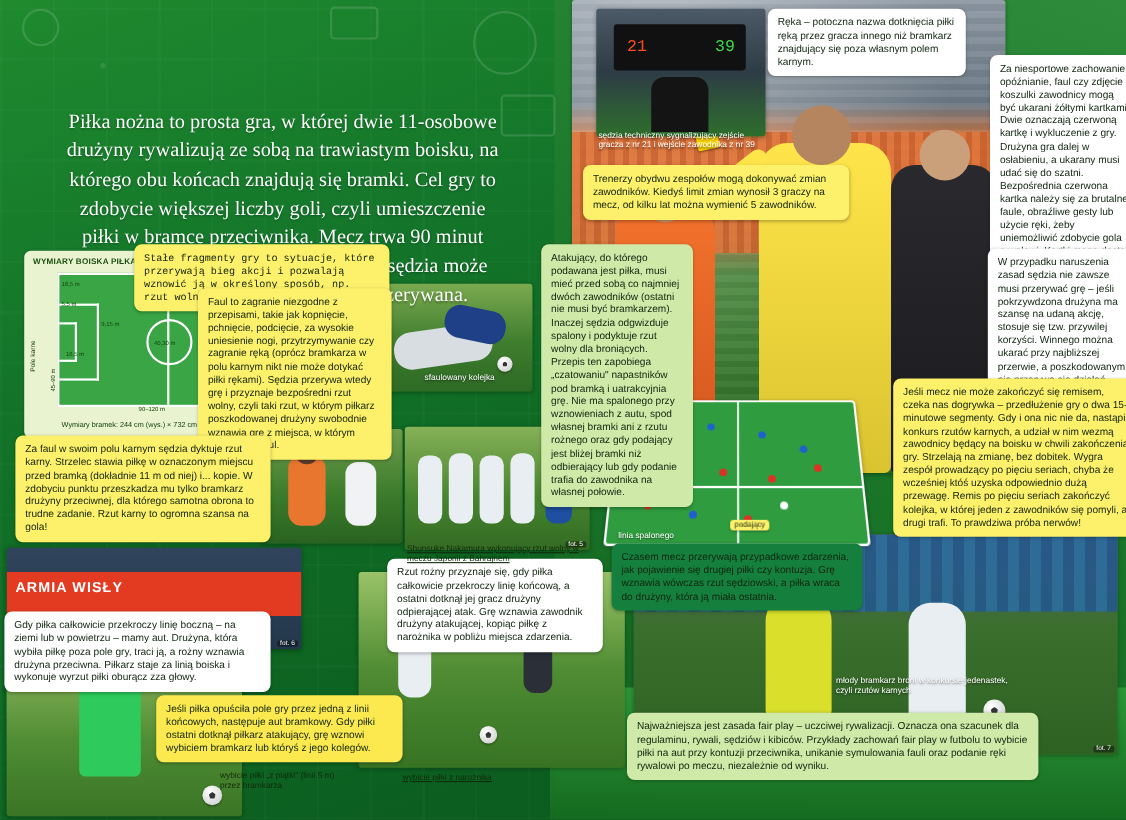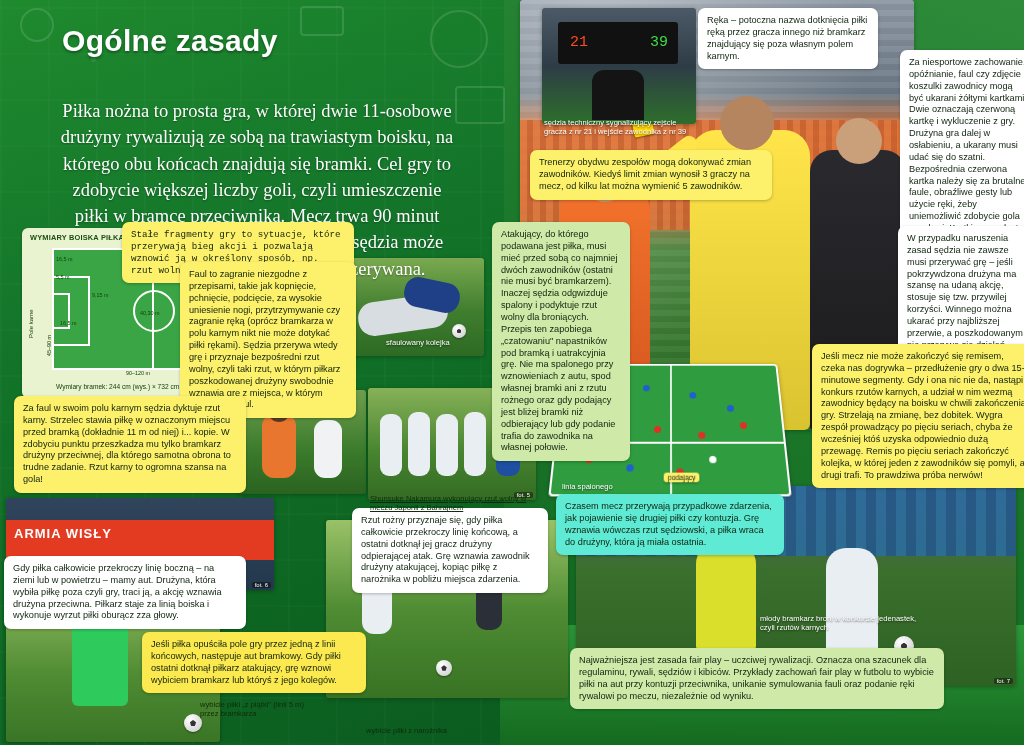--- a/index.html
+++ b/index.html
@@ -54,21 +54,21 @@
   
   .box{
     position:absolute;border-radius:7px;padding:7px 9px;
     font-family:"Liberation Sans", sans-serif;
     font-size:9.2px;line-height:1.29;color:#10240f;
     box-shadow:0 1px 3px rgba(0,0,0,.25);
   }
   .yellow{background:#fdf06a;}
   .yellow2{background:#fbe94f;}
   .green{background:#cfe9a8;}
-  .green2{background:#5eead4;}
+  .green2{background:#15803d;}
   .white{background:#ffffff;}
 
   .cap{
     position:absolute;
     font-family:"Liberation Sans", sans-serif;
     font-size:7.6px;line-height:1.25;color:#ffffff;
     text-shadow:0 1px 2px rgba(0,0,0,.6);
   }
 
   
@@ -233,21 +233,20 @@
   <div class="photo" style="left:576px;top:486px;width:440px;height:200px;
        background:linear-gradient(180deg,#53616d,#3b6f2d 42%,#2e6223 100%);">
     <div style="position:absolute;left:0;top:0;right:0;height:70px;background:repeating-linear-gradient(90deg,#2b6c9d 0 10px,#24588a 10px 20px);opacity:.9;"></div>
     <div style="position:absolute;left:120px;top:56px;width:60px;height:110px;background:#d9df2a;border-radius:22px 22px 6px 6px;"></div>
     <div style="position:absolute;left:136px;top:34px;width:28px;height:28px;border-radius:50%;background:#c79b73;"></div>
     <div style="position:absolute;left:250px;top:62px;width:52px;height:106px;background:#e9eef2;border-radius:20px 20px 6px 6px;"></div>
     <div class="ball" style="left:318px;top:150px;width:20px;height:20px;"></div>
     <div class="ph-label">fot. 7</div>
   </div>
 
-  <div class="headline">Ogólne zasady</div>
   <div class="lead">Piłka nożna to prosta gra, w której dwie 11-osobowe drużyny rywalizują ze sobą na trawiastym boisku, na którego obu końcach znajdują się bramki. Cel gry to zdobycie większej liczby goli, czyli umieszczenie piłki w bramce przeciwnika. Mecz trwa 90 minut (dwie połowy po 45 min), do których sędzia może dodać kilka, jeśli gra była często przerywana.</div>
 
   <div class="pitchbox">
     <div class="t">WYMIARY BOISKA PIŁKARSKIEGO</div>
     <div class="field">
       <div class="mid"></div>
       <div class="circ"></div>
       <div class="pa l"></div>
       <div class="pa r"></div>
       <div class="ga l"></div>
@@ -282,32 +281,32 @@
     <div class="dot r" style="left:118px;top:108px;"></div>
     <div class="dot w" style="left:150px;top:96px;"></div>
     <div class="oslab" style="left:6px;top:44px;">odbierający</div>
     <div class="oslab" style="left:106px;top:112px;">podający</div>
   </div>
   <div class="cap" style="left:562px;top:482px;color:#ffffff;">linia spalonego</div>
 
   <div class="box yellow" style="left:122px;top:222px;width:214px;font-family:Liberation Mono, monospace;">Stałe fragmenty gry to sytuacje, które przerywają bieg akcji i pozwalają wznowić ją w określony sposób, np. rzut wolny, rzut rożny czy aut.</div>
   <div class="box yellow" style="left:180px;top:262px;width:158px;">Faul to zagranie niezgodne z przepisami, takie jak kopnięcie, pchnięcie, podcięcie, za wysokie uniesienie nogi, przytrzymywanie czy zagranie ręką (oprócz bramkarza w polu karnym nikt nie może dotykać piłki rękami). Sędzia przerywa wtedy grę i przyznaje bezpośredni rzut wolny, czyli taki rzut, w którym piłkarz poszkodowanej drużyny swobodnie wznawia grę z miejsca, w którym popełniono faul.</div>
   <div class="box yellow" style="left:14px;top:396px;width:214px;">Za faul w swoim polu karnym sędzia dyktuje rzut karny. Strzelec stawia piłkę w oznaczonym miejscu przed bramką (dokładnie 11 m od niej) i... kopie. W zdobyciu punktu przeszkadza mu tylko bramkarz drużyny przeciwnej, dla którego samotna obrona to trudne zadanie. Rzut karny to ogromna szansa na gola!</div>
-  <div class="box white" style="left:4px;top:556px;width:224px;">Gdy piłka całkowicie przekroczy linię boczną – na ziemi lub w powietrzu – mamy aut. Drużyna, która wybiła piłkę poza czyli gry, traci ją, a akcję wznawia drużyna przeciwna. Piłkarz staje za linią boiska i wykonuje wyrzut piłki oburącz zza głowy.</div>
+  <div class="box white" style="left:4px;top:556px;width:224px;">Gdy piłka całkowicie przekroczy linię boczną – na ziemi lub w powietrzu – mamy aut. Drużyna, która wybiła piłkę poza pole gry, traci ją, a rożny wznawia drużyna przeciwna. Piłkarz staje za linią boiska i wykonuje wyrzut piłki oburącz zza głowy.</div>
   <div class="box white" style="left:352px;top:508px;width:178px;">Rzut rożny przyznaje się, gdy piłka całkowicie przekroczy linię końcową, a ostatni dotknął jej gracz drużyny odpierającej atak. Grę wznawia zawodnik drużyny atakującej, kopiąc piłkę z narożnika w pobliżu miejsca zdarzenia.</div>
   <div class="box yellow2" style="left:142px;top:632px;width:206px;">Jeśli piłka opuściła pole gry przez jedną z linii końcowych, następuje aut bramkowy. Gdy piłki ostatni dotknął piłkarz atakujący, grę wznowi wybiciem bramkarz lub któryś z jego kolegów.</div>
   <div class="box green" style="left:492px;top:222px;width:120px;">Atakujący, do którego podawana jest piłka, musi mieć przed sobą co najmniej dwóch zawodników (ostatni nie musi być bramkarzem). Inaczej sędzia odgwizduje spalony i podyktuje rzut wolny dla broniących. Przepis ten zapobiega „czatowaniu" napastników pod bramką i uatrakcyjnia grę. Nie ma spalonego przy wznowieniach z autu, spod własnej bramki ani z rzutu rożnego oraz gdy podający jest bliżej bramki niż odbierający lub gdy podanie trafia do zawodnika na własnej połowie.</div>
   <div class="box green2" style="left:556px;top:494px;width:210px;">Czasem mecz przerywają przypadkowe zdarzenia, jak pojawienie się drugiej piłki czy kontuzja. Grę wznawia wówczas rzut sędziowski, a piłka wraca do drużyny, która ją miała ostatnia.</div>
   <div class="box yellow" style="left:530px;top:150px;width:224px;">Trenerzy obydwu zespołów mogą dokonywać zmian zawodników. Kiedyś limit zmian wynosił 3 graczy na mecz, od kilku lat można wymienić 5 zawodników.</div>
   <div class="box white" style="left:698px;top:8px;width:162px;">Ręka – potoczna nazwa dotknięcia piłki ręką przez gracza innego niż bramkarz znajdujący się poza własnym polem karnym.</div>
   <div class="box white" style="left:900px;top:50px;width:120px;">Za niesportowe zachowanie, opóźnianie, faul czy zdjęcie koszulki zawodnicy mogą być ukarani żółtymi kartkami. Dwie oznaczają czerwoną kartkę i wykluczenie z gry. Drużyna gra dalej w osłabieniu, a ukarany musi udać się do szatni. Bezpośrednia czerwona kartka należy się za brutalne faule, obraźliwe gesty lub użycie ręki, żeby uniemożliwić zdobycie gola rywalowi. Kartki mogą dostać też trenerzy i rezerwowi.</div>
   <div class="box white" style="left:898px;top:226px;width:122px;">W przypadku naruszenia zasad sędzia nie zawsze musi przerywać grę – jeśli pokrzywdzona drużyna ma szansę na udaną akcję, stosuje się tzw. przywilej korzyści. Winnego można ukarać przy najbliższej przerwie, a poszkodowanym nie przerywa się działań, które mogą zaowocować zdobyciem bramki.</div>
   <div class="box yellow" style="left:812px;top:344px;width:206px;">Jeśli mecz nie może zakończyć się remisem, czeka nas dogrywka – przedłużenie gry o dwa 15-minutowe segmenty. Gdy i ona nic nie da, nastąpi konkurs rzutów karnych, a udział w nim wezmą zawodnicy będący na boisku w chwili zakończenia gry. Strzelają na zmianę, bez dobitek. Wygra zespół prowadzący po pięciu seriach, chyba że wcześniej któś uzyska odpowiednio dużą przewagę. Remis po pięciu seriach zakończyć kolejka, w której jeden z zawodników się pomyli, a drugi trafi. To prawdziwa próba nerwów!</div>
   <div class="box green" style="left:570px;top:648px;width:356px;">Najważniejsza jest zasada fair play – uczciwej rywalizacji. Oznacza ona szacunek dla regulaminu, rywali, sędziów i kibiców. Przykłady zachowań fair play w futbolu to wybicie piłki na aut przy kontuzji przeciwnika, unikanie symulowania fauli oraz podanie ręki rywalowi po meczu, niezależnie od wyniku.</div>
 
   <div class="cap" style="left:544px;top:118px;width:152px;">sędzia techniczny sygnalizujący zejście gracza z nr 21 i wejście zawodnika z nr 39</div>
   <div class="cap" style="left:386px;top:338px;width:100px;">sfaulowany kolejka</div>
   <div class="cap" style="left:370px;top:494px;width:164px;color:#0f2b0c;text-shadow:none;text-decoration:underline;">Shunsuke Nakamura wykonujący rzut wolny w meczu Japonii z Bahrajnem</div>
   <div class="cap" style="left:760px;top:614px;width:160px;">młody bramkarz broni w konkursie jedenastek, czyli rzutów karnych</div>
   <div class="cap" style="left:200px;top:700px;width:118px;color:#0f2b0c;text-shadow:none;">wybicie piłki „z piątki" (linii 5 m) przez bramkarza</div>
-  <div class="cap" style="left:366px;top:726px;width:86px;color:#0f2b0c;text-shadow:none;">wybicie piłki z narożnika</div>
+  <div class="cap" style="left:366px;top:702px;width:86px;color:#0f2b0c;text-shadow:none;text-decoration:underline;">wybicie piłki z narożnika</div>
 
 </div>
 
 </body></html>

